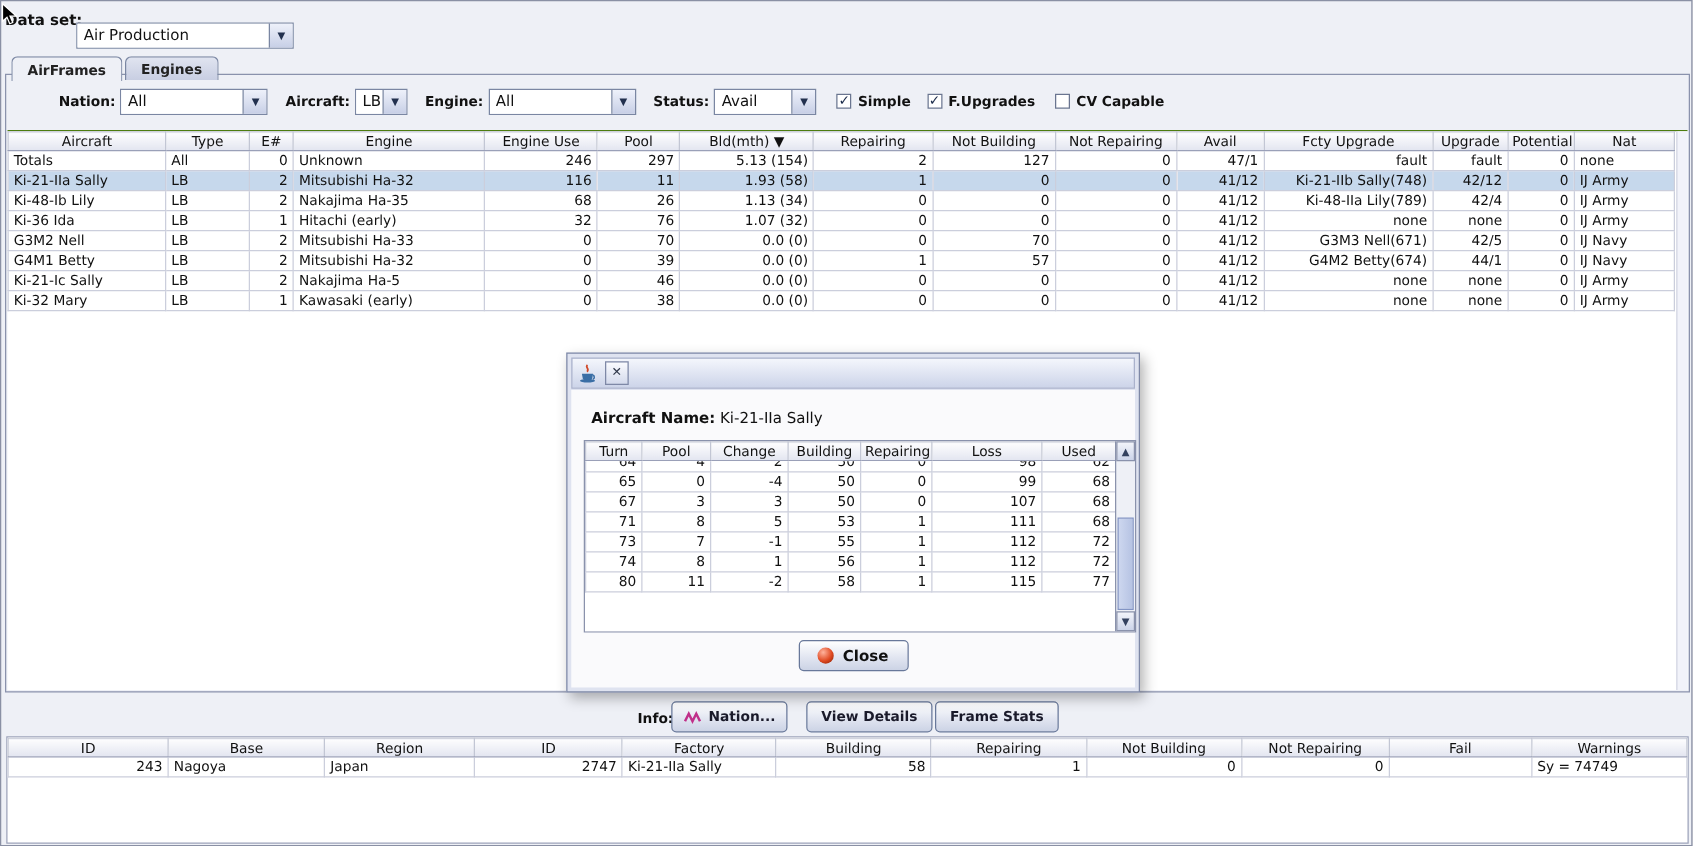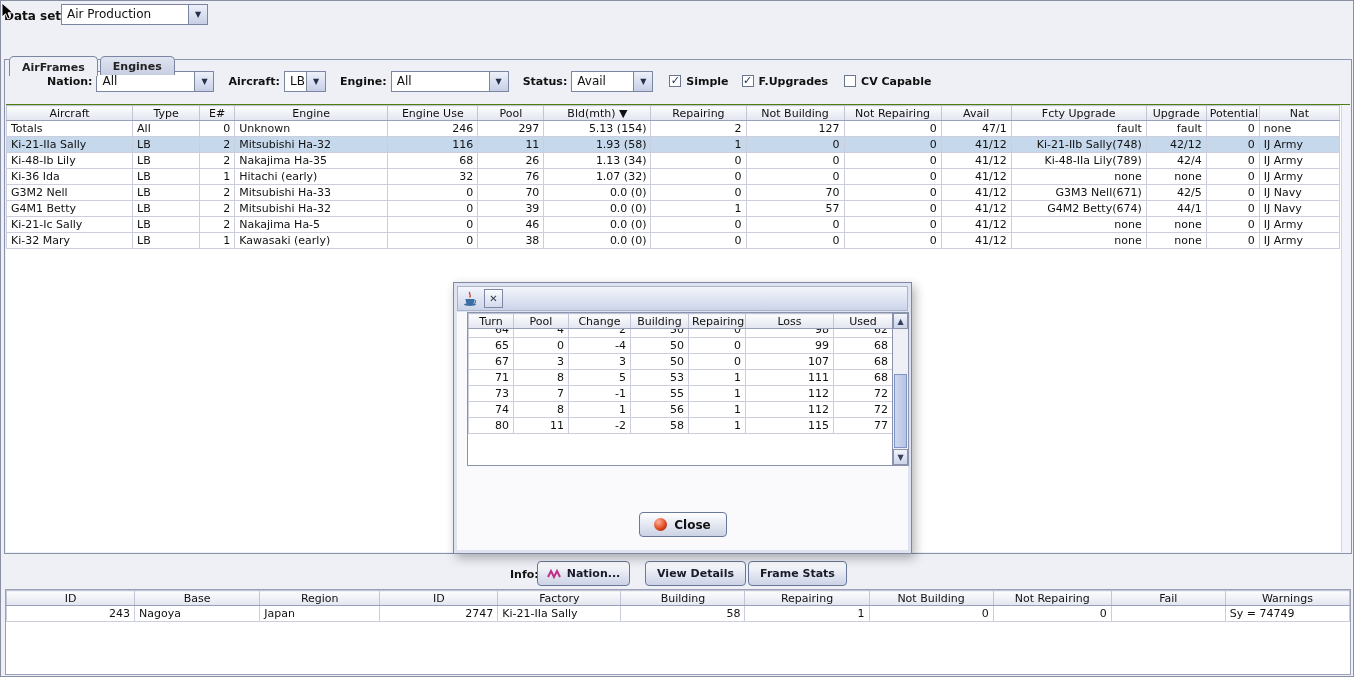--- a/index.html
+++ b/index.html
@@ -15,24 +15,24 @@
              background:linear-gradient(#eef1fa,#c7cfe6);border-left:1px solid #7a86a2}
   .cb{display:flex;align-items:center;gap:5px;cursor:default}
   .cbbox{width:12px;height:12px;background:#fff;border:1px solid #6a7590;display:flex;align-items:center;
          justify-content:center;font-size:11px;font-weight:bold;color:#1b2b4a;line-height:10px}
   .cblabel{font-weight:bold;font-size:11px}
   .jbtn{position:absolute;height:25px;display:flex;align-items:center;justify-content:center;gap:6px;
         font-weight:bold;font-size:11px;color:#1a1a2a;border:1px solid #68789a;border-radius:4px;
         background:linear-gradient(#ffffff,#e2e6f1 55%,#ccd3e5);cursor:default}
   
   .topbar-label{position:absolute;left:3px;top:8px;font-weight:bold;font-size:12px}
-  .topbar-combo{position:absolute;left:60px;top:3px;width:147px}
+  .topbar-combo{position:absolute;left:60px;top:17px;width:174px}
   .cursor{position:absolute;left:0;top:1px;z-index:50}
   
-  .tabs{position:absolute;left:8px;top:55px;display:flex;align-items:center;height:19px;z-index:3}
+  .tabs{position:absolute;left:8px;top:44px;display:flex;align-items:center;height:19px;z-index:3}
   .tab{padding:3px 12px 2px 12px;font-weight:bold;font-size:11px;border:1px solid #7a86a2;
        border-bottom:none;border-radius:5px 5px 0 0;background:linear-gradient(#e0e4f0,#c8cee2);
        margin-right:2px;color:#222}
   .tab.selected{background:#eef0f6;padding-top:4px;margin-bottom:-1px}
   
   .tabpanel{position:absolute;left:3px;top:58px;width:1348px;height:495px;background:#eef0f6;
             border:1px solid #8a92ac;z-index:2}
   .filterbar{position:absolute;left:0;right:0;top:7px;height:28px;display:flex;align-items:center;padding-left:42px}
   .main-scroll{position:absolute;left:1px;right:1px;top:44px;bottom:1px;background:#fff;border-top:1px solid #4d7c0f}
   .vtrack{position:absolute;right:0;top:0;bottom:0;width:9px;background:#f2f3fa;border-left:1px solid #d2d5e2}
@@ -339,20 +339,25 @@
         <path d="M8 1 C5.6 3 10.2 4 7.6 6.4" stroke="#d04828" stroke-width="1.4" fill="none"></path>
         <path d="M3.5 8 h9 l-.8 4.2 a4.2 3 0 0 1 -7.4 0 Z" fill="#3a6ea5"></path>
         <ellipse cx="8" cy="13.6" rx="6" ry="1.4" fill="#3a6ea5"></ellipse>
         <path d="M12.5 9 a2 2 0 0 1 0 3.4" stroke="#3a6ea5" stroke-width="1.2" fill="none"></path>
       </svg>
       <div class="dlg-close">
           <span>✕</span>
         </div>
     </div>
     <div class="dlg-body">
+      <div class="name-row">
+        <span class="lbl">Aircraft Name:</span>
+        <span> </span>
+        <span>Ki-21-IIa Sally</span>
+      </div>
       <div class="hist-wrap">
         <div class="hist-left">
           <table class="grid hist-head-table">
               <colgroup>
                 <col style="width: 45px;">
                 <col style="width: 55px;">
                 <col style="width: 62px;">
                 <col style="width: 58px;">
                 <col style="width: 57px;">
                 <col style="width: 88px;">

